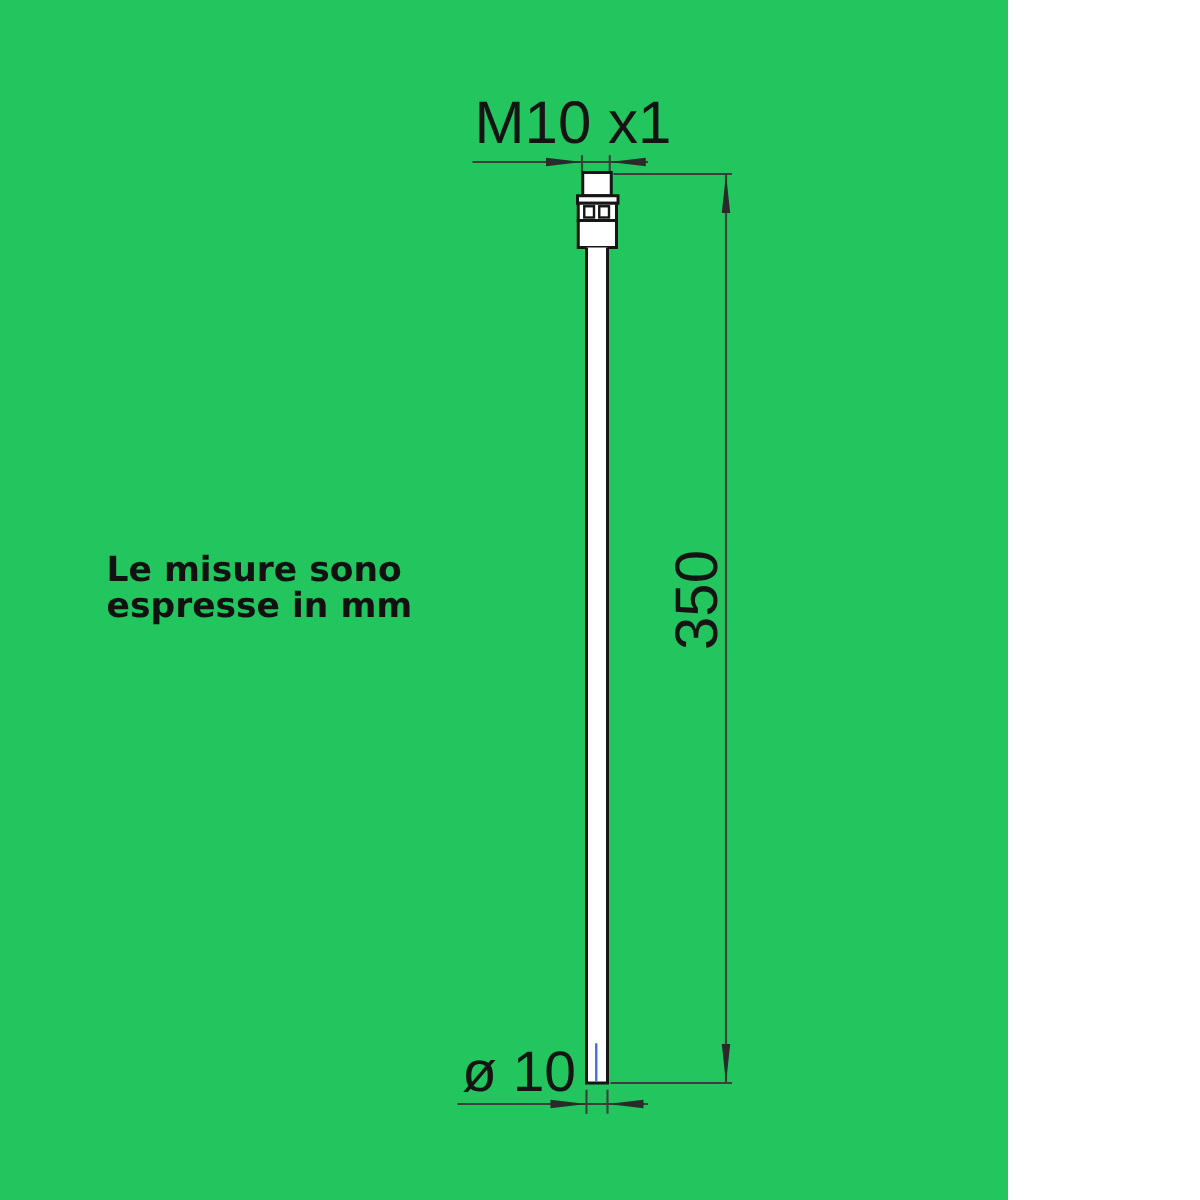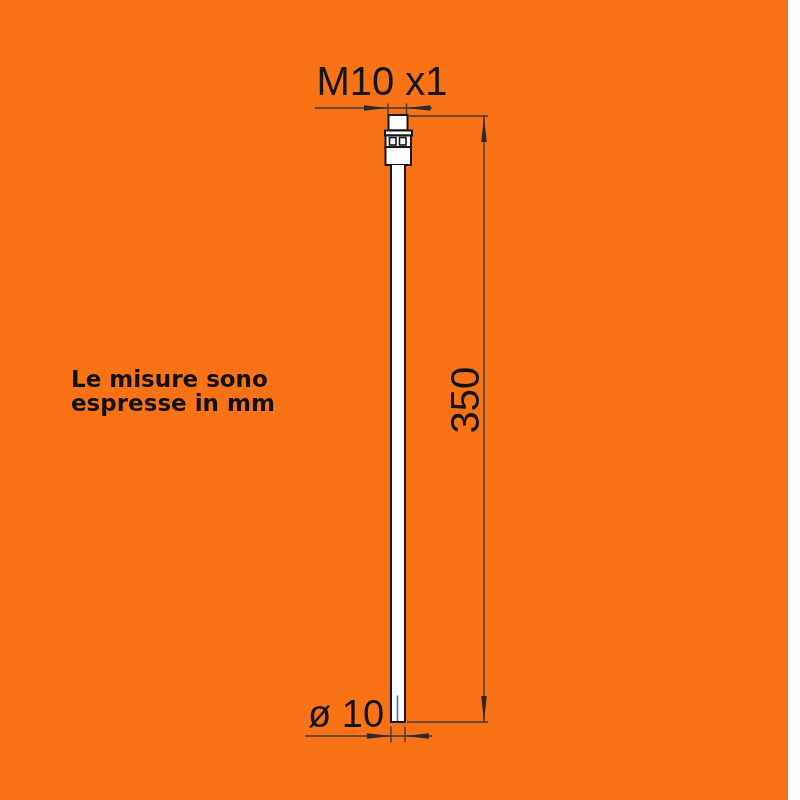--- a/index.html
+++ b/index.html
@@ -2,23 +2,23 @@
 <html><head>
 <meta charset="utf-8">
 <style>
   html, body {
     margin: 0;
     padding: 0;
     background: #ffffff;
   }
   .canvas {
     position: relative;
-    width: 788px;
+    width: 672px;
     height: 800px;
-    background: #f97316;
+    background: #22c55e;
     overflow: hidden;
     font-family: "Liberation Sans", sans-serif;
   }
   svg { display: block; }
 
   .outline {
     fill: #ffffff;
     stroke: #161616;
     stroke-width: 2;
   }

